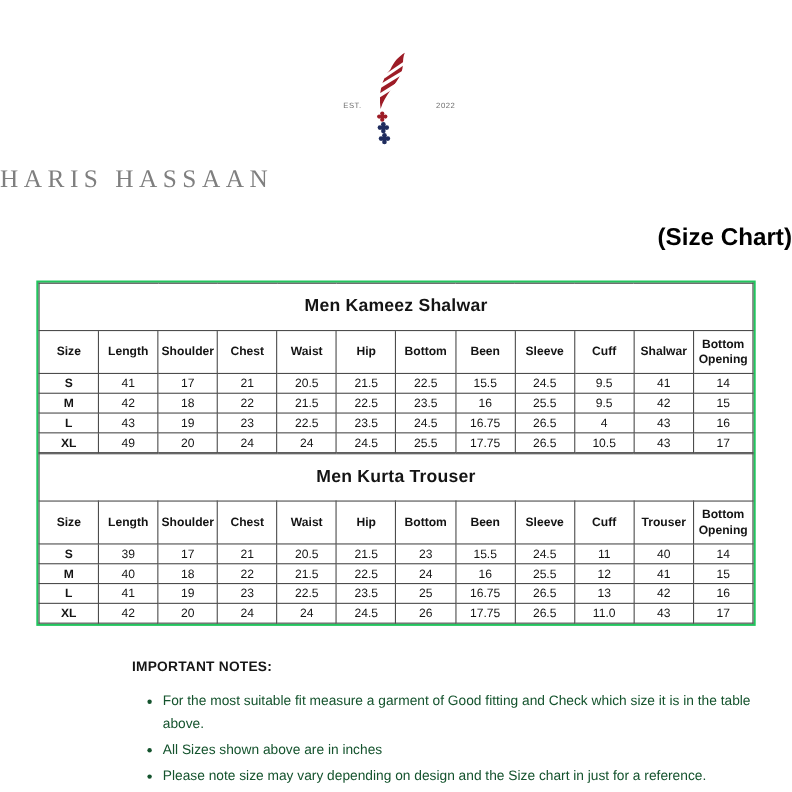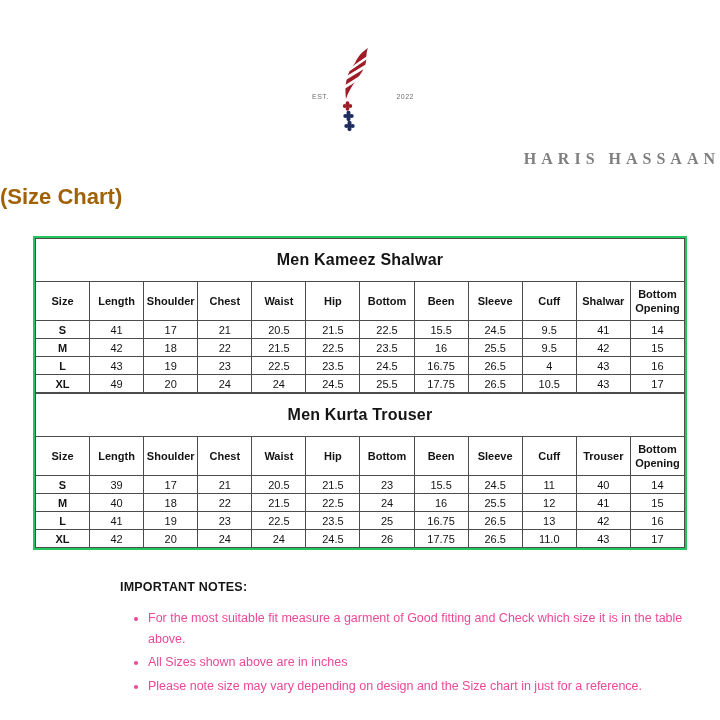--- a/index.html
+++ b/index.html
@@ -17,27 +17,27 @@
   .logo-svg{position:absolute;left:50%;top:0;transform:translateX(-58%);width:100px;height:88px;}
   .est-label,.year-label{
     position:absolute;top:47px;font-size:7px;letter-spacing:.5px;color:#6f6f6f;
     font-family:"Liberation Sans",sans-serif;
   }
   .est-label{left:12px;}
   .year-label{right:6px;}
 
   
   .brand-name{
-    text-align:right;margin-top:16px;
+    text-align:left;margin-top:16px;
     font-family:"Liberation Serif", serif;
-    font-size:16px;letter-spacing:5px;color:#7f7f7f;font-weight:700;
+    font-size:23px;letter-spacing:5px;color:#7f7f7f;font-weight:400;
   }
   .page-title{
-    text-align:left;margin-top:16px;
-    font-size:22px;font-weight:bold;color:#a16207;
+    text-align:right;margin-top:27px;
+    font-size:22px;font-weight:bold;color:#000000;
   }
 
   
   .sheet{
     width:650px;margin:26px auto 0 auto;
     border:2px solid #22c55e;
   }
   table.size-table{
     width:100%;border-collapse:collapse;table-layout:fixed;
   }
@@ -60,21 +60,21 @@
   table.size-table td.c0{font-weight:bold;}
 
   
   .notes{margin:30px 0 0 104px;width:585px;}
   .notes-heading{font-size:12.5px;font-weight:bold;letter-spacing:.2px;padding-left:16px;}
   ul.notes-list{
     margin:14px 0 0 0;padding:0 0 0 44px;list-style:disc;
   }
   ul.notes-list li{
     font-size:12.5px;line-height:1.65;max-width:548px;margin-bottom:3px;
-    color:#ec4899;
+    color:#14532d;
   }
 </style>
 </head>
 <body>
 
 <div class="page">
 
   <div class="logo-wrap">
     <span class="est-label">EST.</span>
     <svg class="logo-svg" viewBox="0 0 100 88" aria-hidden="true">

